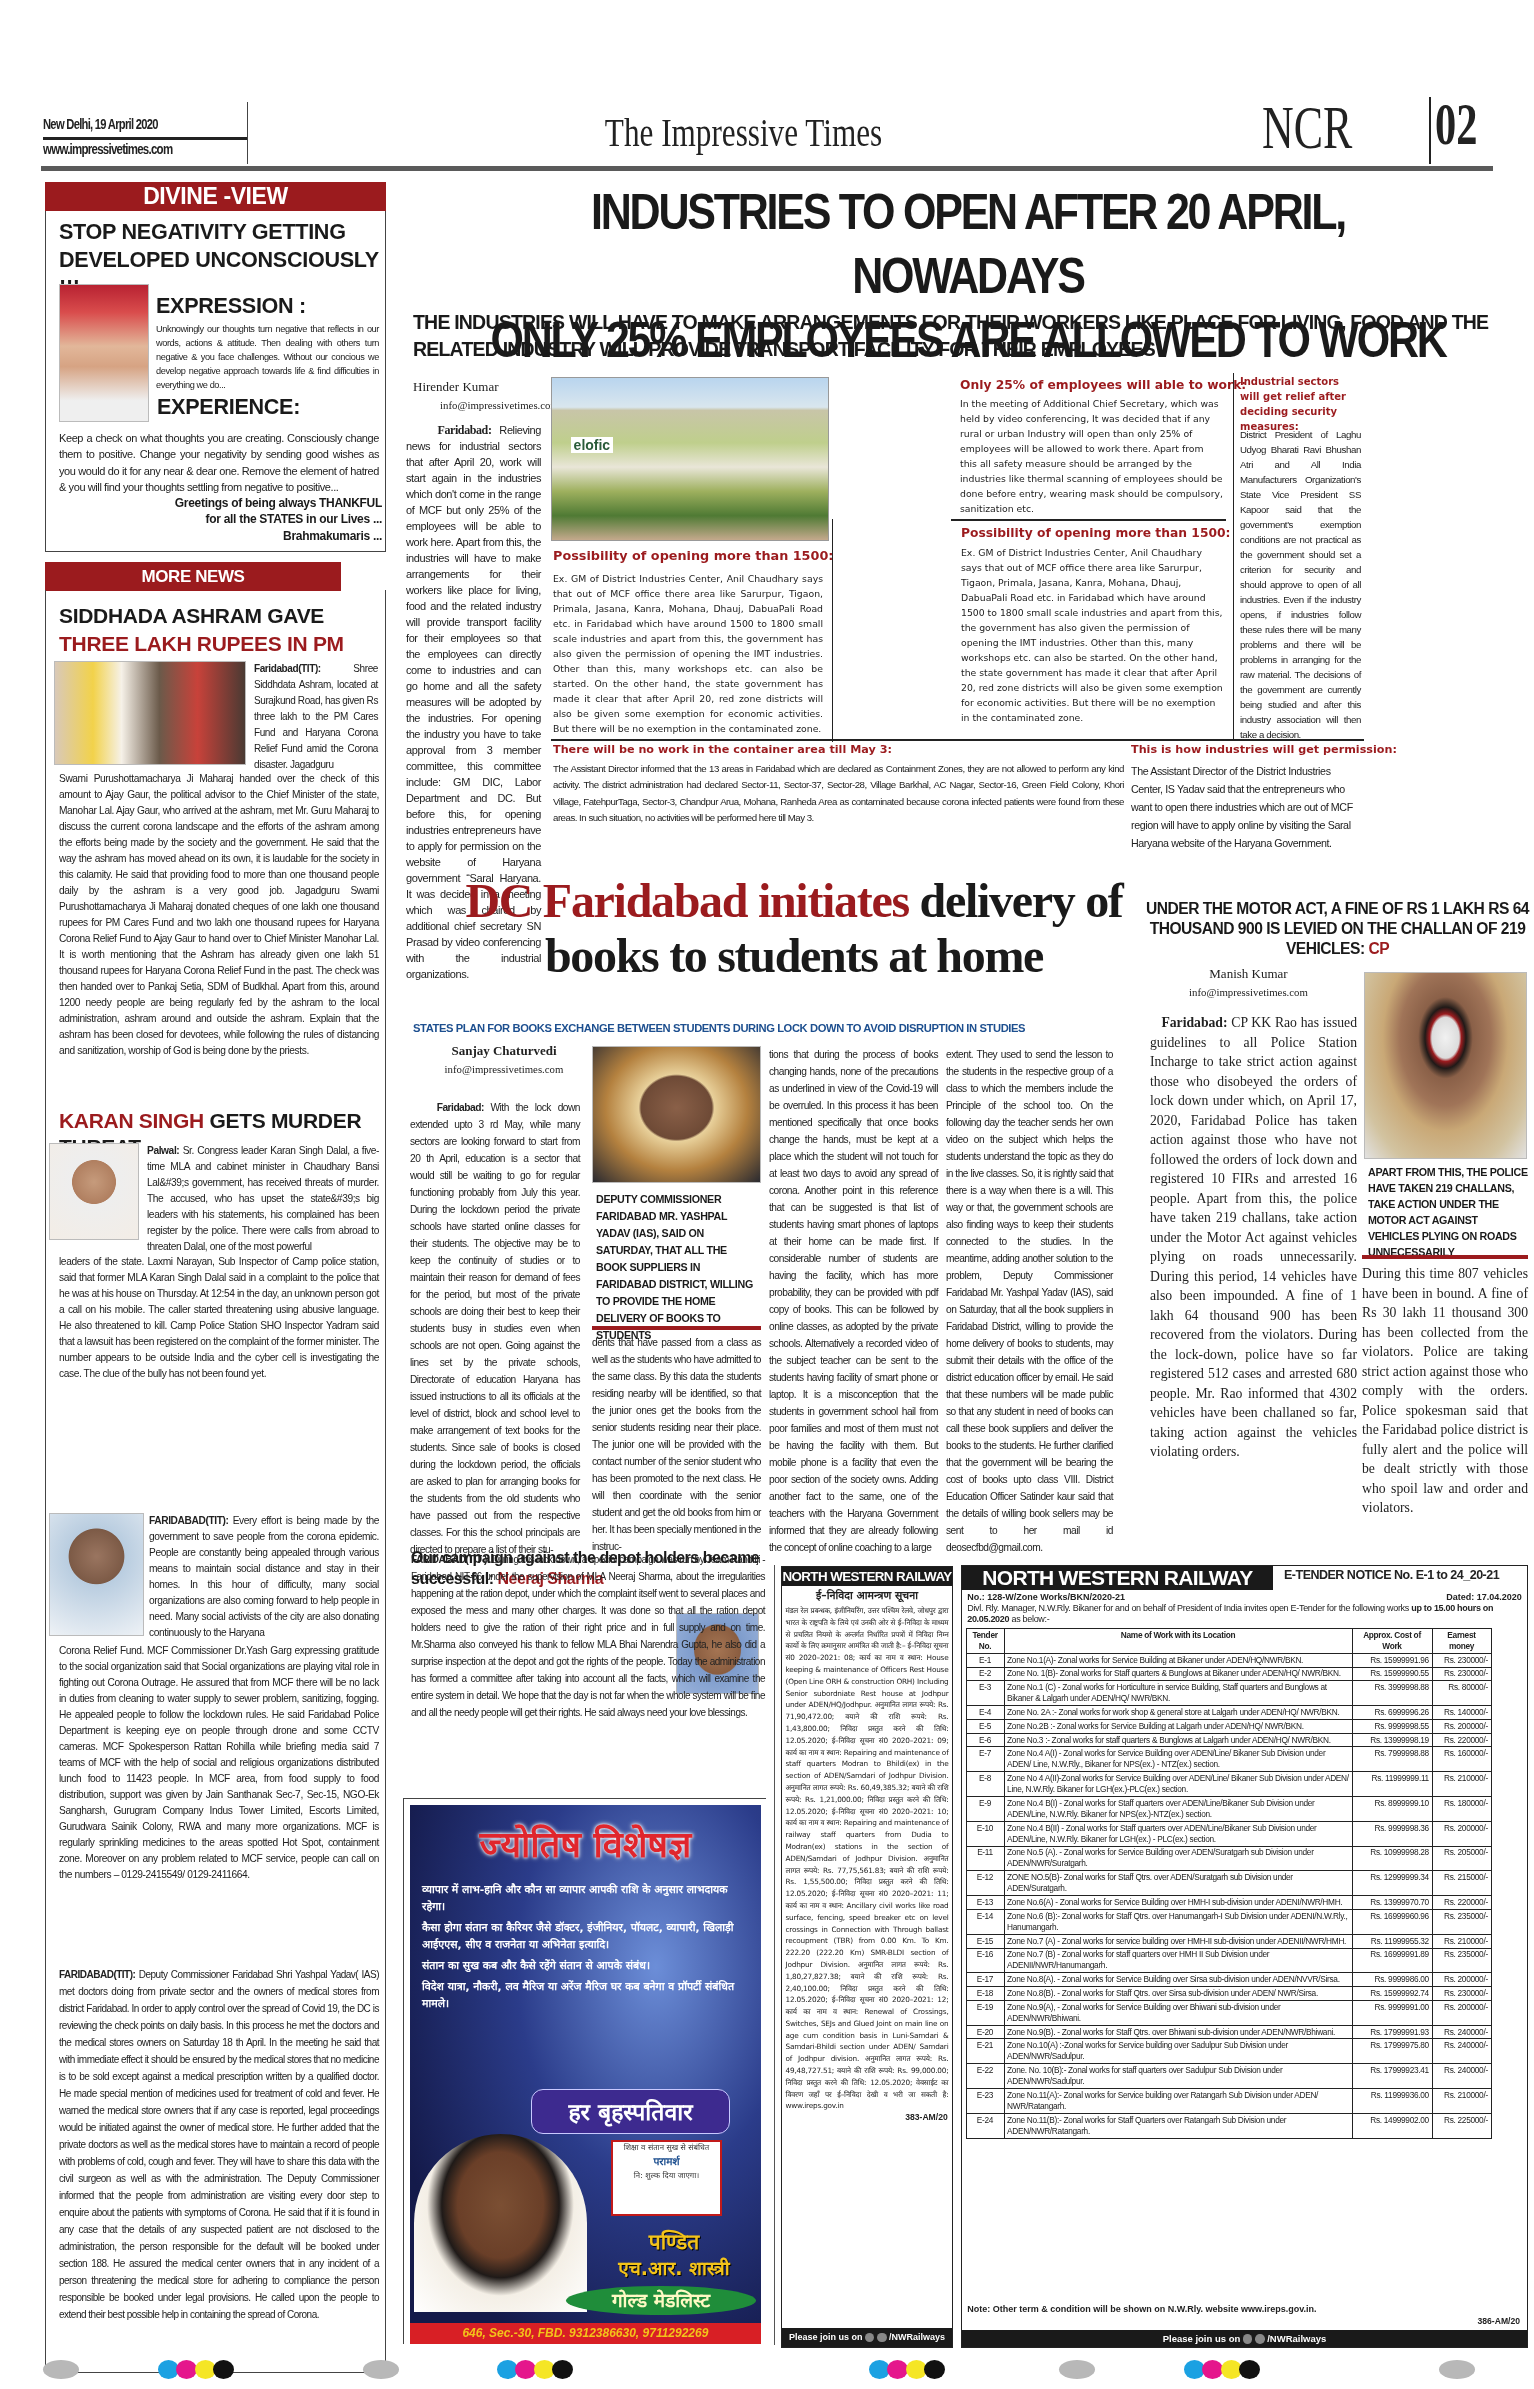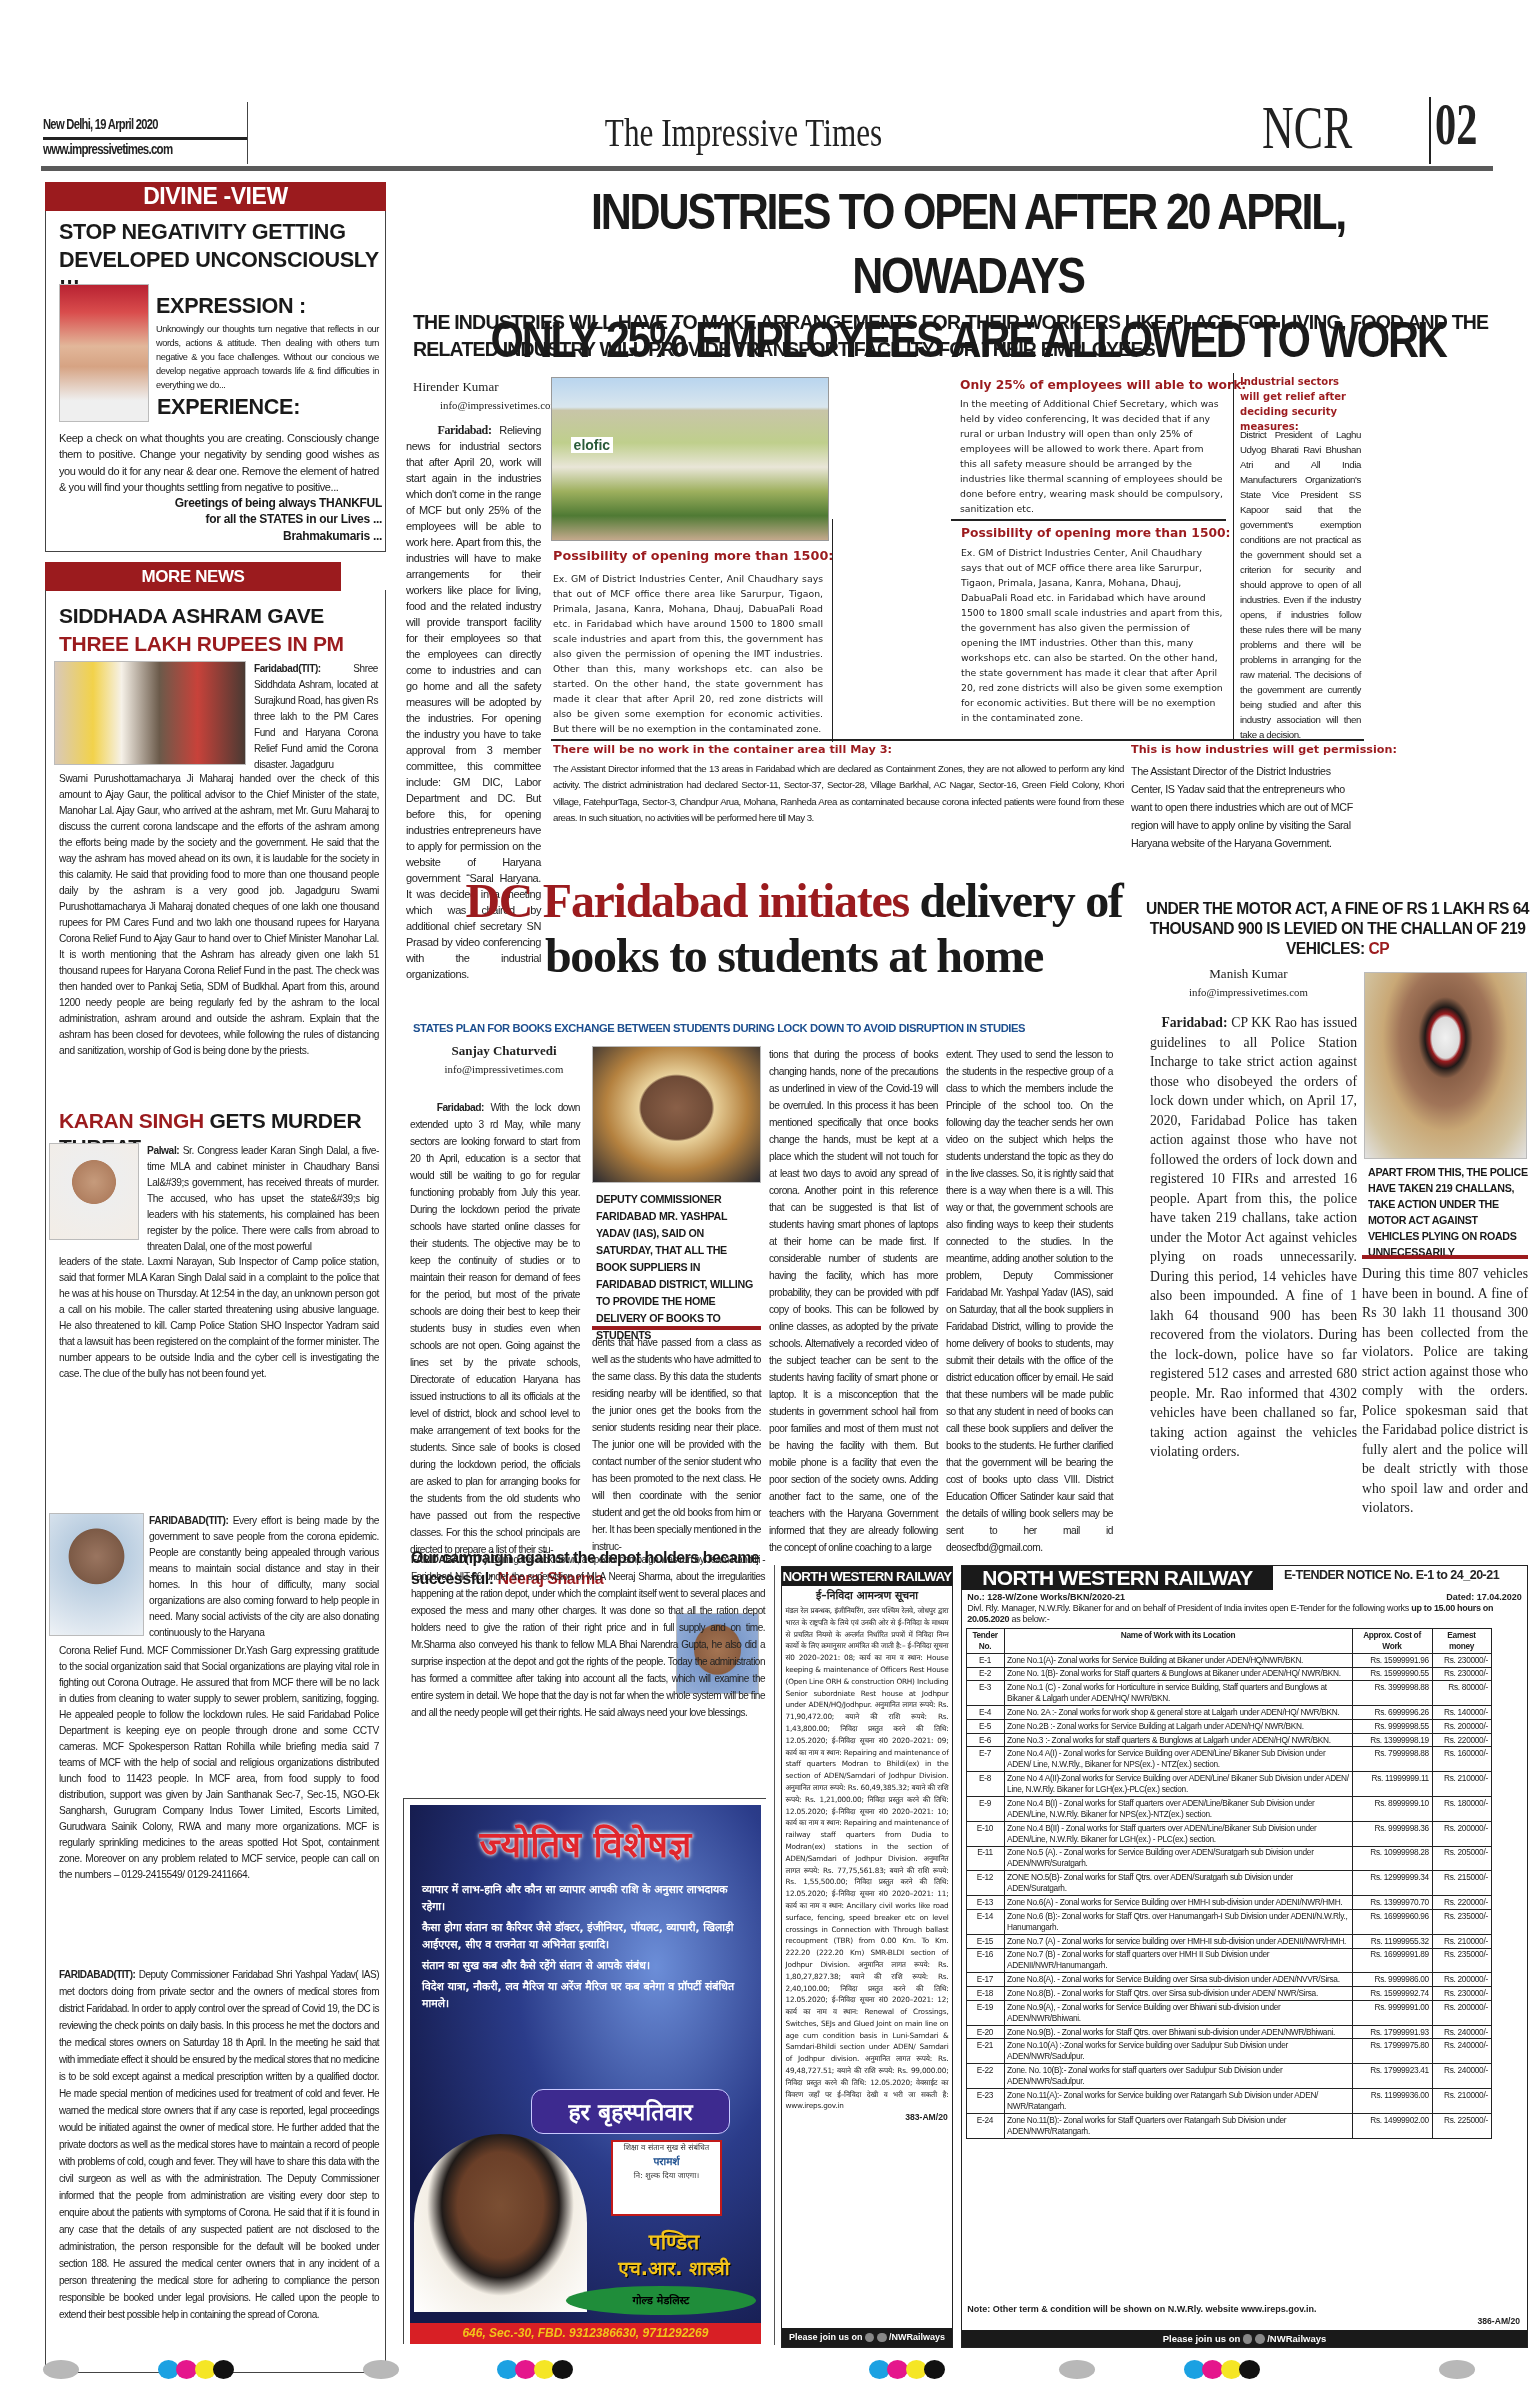--- a/index.html
+++ b/index.html
@@ -175,21 +175,21 @@
     </ul>
     <div class="abs" style="left:121px;top:284px;width:199px;height:45px;line-height:45px;text-align:center;border-radius:12px;background:#3d2a8f;border:1.7px solid #c9c9ff;color:#fff;font-family:'DejaVu Sans',sans-serif;font-weight:bold;font-size:23px">हर बृहस्पतिवार</div>
     <div class="abs" style="left:3.5px;top:329px;width:173px;height:178px;border-radius:50% 50% 0 0;background:radial-gradient(ellipse at 50% 40%,#7b4f33 0,#6a3f28 35%,#1f1a18 48%,#f4efe6 60%,#ffffff 100%)"></div>
     <div class="abs" style="left:201px;top:335px;width:111px;height:76px;background:#fff;border:2.6px solid #c21a1a;text-align:center;font-family:'DejaVu Sans',sans-serif;font-size:7.8px;line-height:12px;padding-top:0;color:#333">
       <div>शिक्षा व संतान सुख से संबंधित</div>
       <div style="color:#1d4f8f;font-weight:bold;font-size:10.4px;line-height:15.6px">परामर्श</div>
       <div>नि: शुल्क दिया जाएगा।</div>
     </div>
     <div class="abs" style="left:182px;top:422px;width:164px;text-align:center;color:#f3c31a;font-family:'DejaVu Sans',sans-serif;font-weight:bold;font-size:21px;text-shadow:0.9px 0.9px 0 #000">पण्डित</div>
     <div class="abs" style="left:173px;top:450px;width:182px;text-align:center;color:#f3c31a;font-family:'DejaVu Sans',sans-serif;font-weight:bold;font-size:19px;text-shadow:0.9px 0.9px 0 #000">एच.आर. शास्त्री</div>
-    <div class="abs" style="left:156px;top:481px;width:190px;height:29px;line-height:29px;text-align:center;border-radius:50%;background:#1f8d3a;color:#000000;font-family:'DejaVu Sans',sans-serif;font-weight:bold;font-size:11px">गोल्ड मेडलिस्ट</div>
+    <div class="abs" style="left:156px;top:481px;width:190px;height:29px;line-height:29px;text-align:center;border-radius:50%;background:#1f8d3a;color:#fef9c3;font-family:'DejaVu Sans',sans-serif;font-weight:bold;font-size:19px">गोल्ड मेडलिस्ट</div>
     <div class="abs" style="left:0;bottom:0;width:100%;height:21px;line-height:21px;background:#d81f25;color:#f3c31a;text-align:center;font-family:'Liberation Sans',sans-serif;font-weight:bold;font-style:italic;font-size:12px">646, Sec.-30, FBD. 9312386630, 9711292269</div>
   </div>
 </div>
 
 <div class="abs" style="left:774px;top:1565px;width:0.9px;height:780px;background:#555"></div>
 
 <div class="abs" style="left:781px;top:1566px;width:172px;height:782px;border:1.3px solid #222">
   <div style="background:#1a1a1a;color:#fff;text-align:center;font-family:'Liberation Sans',sans-serif;font-weight:bold;font-size:13.4px;letter-spacing:-0.6px;line-height:19px">NORTH WESTERN RAILWAY</div>
   <div style="text-align:center;font-family:'DejaVu Sans',sans-serif;font-weight:bold;font-size:10.8px;line-height:19px">ई–निविदा आमन्त्रण सूचना</div>
   <div style="padding:0 3.5px;font-family:'DejaVu Sans',sans-serif;font-size:7.3px;line-height:11.8px;text-align:justify;color:#1a1a1a;letter-spacing:-0.2px">मंडल रेल प्रबन्धक, इंजीनियरिंग, उत्तर पश्चिम रेलवे, जोधपुर द्वारा भारत के राष्ट्रपति के लिये एवं उनकी ओर से ई–निविदा के माध्यम से प्रचलित नियमो के अन्तर्गत निर्धारित प्रपत्रों में निविदा निम्न कार्यो के लिए क्रमानुसार आमंत्रित की जाती है:– ई–निविदा सूचना सं0 2020–2021: 08; कार्य का नाम व स्थान: House keeping &amp; maintenance of Officers Rest House (Open Line ORH &amp; construction ORH) Including Senior subordniate Rest house at Jodhpur under ADEN/HQ/Jodhpur. अनुमानित लागत रूपये: Rs. 71,90,472.00; बयाने की राशि रूपये: Rs. 1,43,800.00; निविदा प्रस्तुत करने की तिथि: 12.05.2020; ई–निविदा सूचना सं0 2020–2021: 09; कार्य का नाम व स्थान: Repairing and maintenance of staff quarters Modran to Bhildi(ex) in the section of ADEN/Samdari of Jodhpur Division. अनुमानित लागत रूपये: Rs. 60,49,385.32; बयाने की राशि रूपये: Rs. 1,21,000.00; निविदा प्रस्तुत करने की तिथि: 12.05.2020; ई–निविदा सूचना सं0 2020–2021: 10; कार्य का नाम व स्थान: Repairing and maintenance of railway staff quarters from Dudia to Modran(ex) stations in the section of ADEN/Samdari of Jodhpur Division. अनुमानित लागत रूपये: Rs. 77,75,561.83; बयाने की राशि रूपये: Rs. 1,55,500.00; निविदा प्रस्तुत करने की तिथि: 12.05.2020; ई–निविदा सूचना सं0 2020–2021: 11; कार्य का नाम व स्थान: Ancillary civil works like road surface, fencing, speed breaker etc on level crossings in Connection with Through ballast recoupment (TBR) from 0.00 Km. To Km. 222.20 (222.20 Km) SMR-BLDI section of Jodhpur Division. अनुमानित लागत रूपये: Rs. 1,80,27,827.38; बयाने की राशि रूपये: Rs. 2,40,100.00; निविदा प्रस्तुत करने की तिथि: 12.05.2020; ई–निविदा सूचना सं0 2020–2021: 12; कार्य का नाम व स्थान: Renewal of Crossings, Switches, SEJs and Glued Joint on main line on age cum condition basis in Luni-Samdari &amp; Samdari-Bhildi section under ADEN/ Samdari of Jodhpur division. अनुमानित लागत रूपये: Rs. 49,48,727.51; बयाने की राशि रूपये: Rs. 99,000.00; निविदा प्रस्तुत करने की तिथि: 12.05.2020; वेबसाईट का विवरण जहाँ पर ई–निविदा देखी व भरी जा सकती है: www.ireps.gov.in</div>

